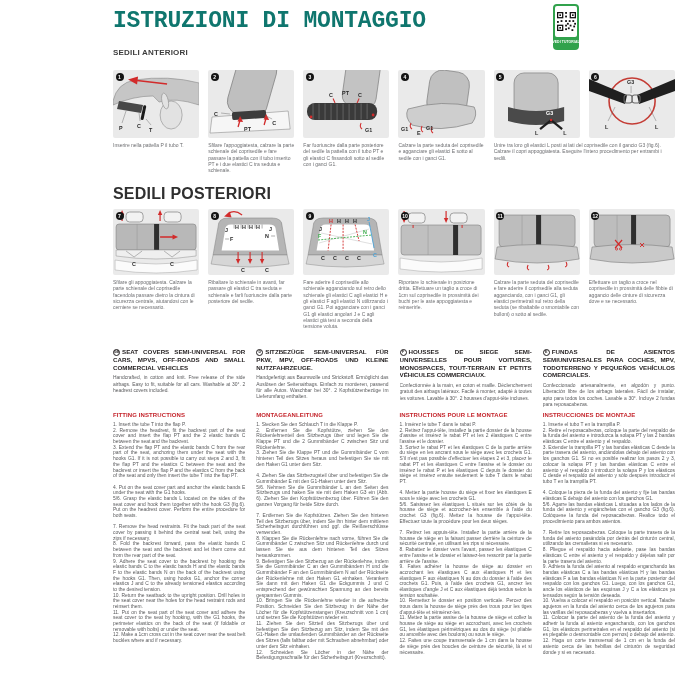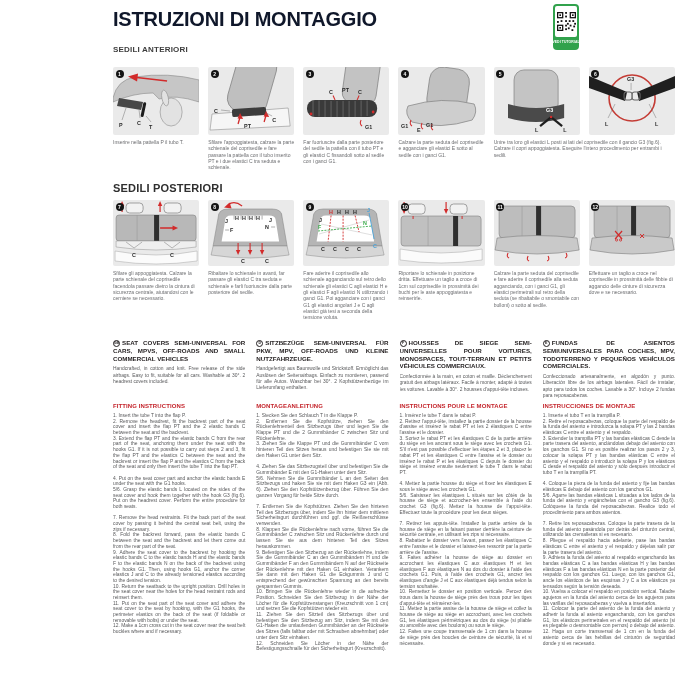--- a/index.html
+++ b/index.html
@@ -4,21 +4,21 @@
 <style>
   * { margin:0; padding:0; box-sizing:border-box; }
   html,body { background:#ffffff; }
   .sheet {
     position:relative; width:700px; height:700px; background:#fff;
     overflow:hidden; font-family:"Liberation Sans", sans-serif; color:#3c3c3c;
   }
   .content { position:absolute; left:113px; top:8px; width:562px; }
 
   
-  .main-title { color:#0f172a; font-size:20px; font-weight:bold; letter-spacing:-0.2px; }
+  .main-title { color:#0f766e; font-size:23px; font-weight:bold; letter-spacing:-0.2px;font-family:Liberation Mono, monospace; }
   .sub-title  { color:#3d3d3d; font-size:8px;  font-weight:bold; margin-top:14px; letter-spacing:0.2px; }
 
   .qr-box {
     position:absolute; left:553px; top:4px; width:26px; height:46px;
     background:#31a24c; border-radius:4px; padding:2px;
     display:flex; flex-direction:column; align-items:center;
   }
   .qr-white { width:22px; height:31px; background:#fff; border-radius:2px; display:flex; align-items:center; justify-content:center; }
   .qr-white svg { width:19px; height:19px; }
   .qr-label { color:#fff; font-size:3.4px; font-weight:bold; margin-top:3px; letter-spacing:0.1px; white-space:nowrap; }
@@ -33,21 +33,21 @@
     position:absolute; top:2.5px; left:2.5px; width:8px; height:8px; background:#141414; color:#fff;
     border-radius:50%; font-size:5px; font-weight:bold;
     display:flex; align-items:center; justify-content:center; z-index:2;
   }
   .caption-grid { display:grid; grid-template-columns:repeat(6,1fr); gap:9px; width:562px; margin-top:4px; }
   .caption { font-size:5px; line-height:1.27; color:#6d6e71; }
   .front-captions .caption { min-height:38px; }
   .rear-captions  .caption { min-height:54px; }
   .span2 { grid-column:5 / 7; }
 
-  .rear-title { color:#2f2f2f; font-size:11px; font-weight:bold; margin-top:5px; margin-bottom:6px; letter-spacing:0.2px; }
+  .rear-title { color:#2f2f2f; font-size:16px; font-weight:bold; margin-top:5px; margin-bottom:6px; letter-spacing:0.2px; }
 
   
   .lang-grid { display:grid; grid-template-columns:repeat(4,1fr); gap:11px; width:562px; margin-top:15px; }
   .lang-top { height:64px; overflow:hidden; }
   .lang-header { font-size:6.2px; font-weight:bold; color:#231f20; line-height:1.25; text-align:justify; }
   .lang-badge {
     display:inline-flex; width:7px; height:7px; border:0.6px solid #231f20; border-radius:50%;
     font-size:3.6px; font-weight:bold; align-items:center; justify-content:center;
     vertical-align:1px; margin-right:2px;
   }

